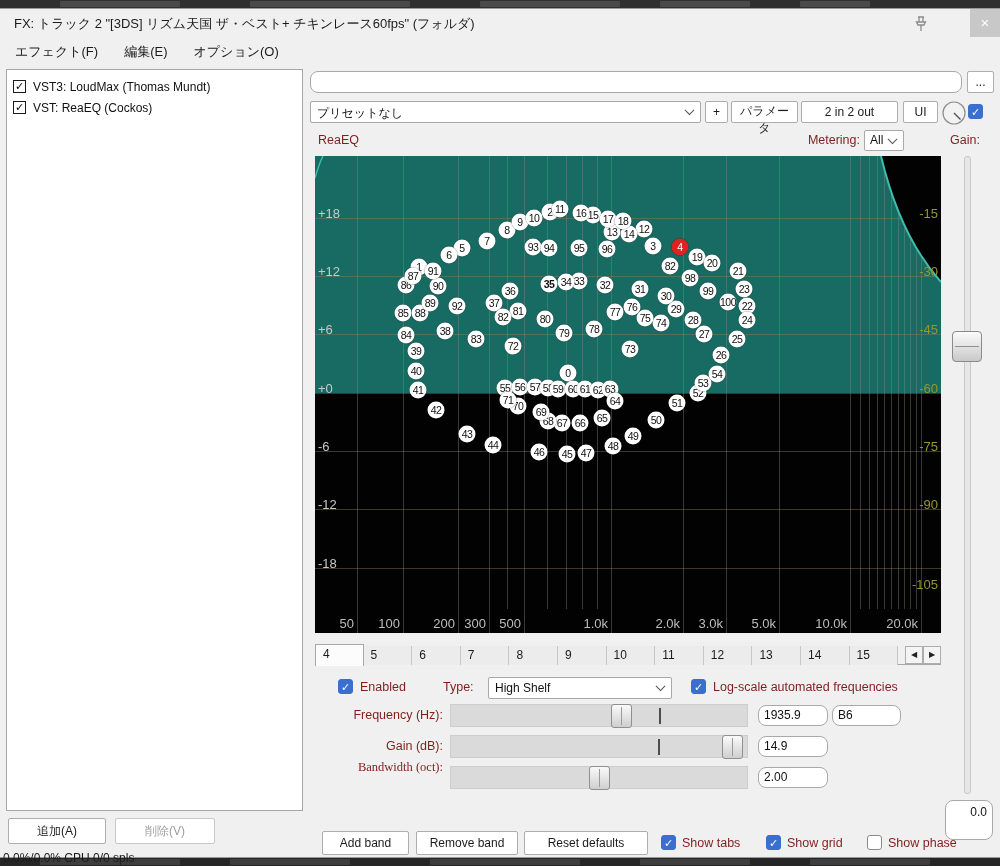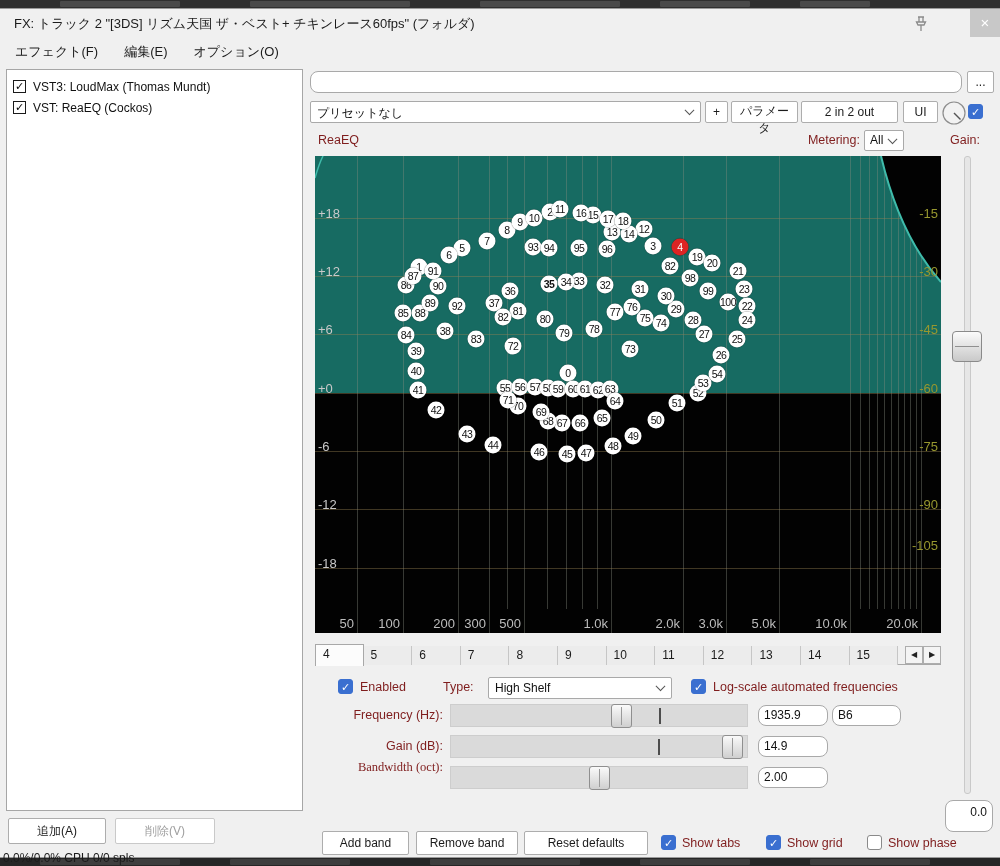--- a/index.html
+++ b/index.html
@@ -178,21 +178,21 @@
         <div class="dbl" style="top: 225px; z-index: 3;">+0</div>
         <div class="dbl" style="top: 283px; z-index: 3;">-6</div>
         <div class="dbl" style="top: 341px; z-index: 3;">-12</div>
         <div class="dbl" style="top: 400px; z-index: 3;">-18</div>
         <div class="phl" style="left: 583px; top: 50px; z-index: 3;">-15</div>
         <div class="phl" style="left: 583px; top: 108px; z-index: 3;">-30</div>
         <div class="phl" style="left: 583px; top: 166px; z-index: 3;">-45</div>
         <div class="phl" style="left: 583px; top: 225px; z-index: 3;">-60</div>
         <div class="phl" style="left: 583px; top: 283px; z-index: 3;">-75</div>
         <div class="phl" style="left: 583px; top: 341px; z-index: 3;">-90</div>
-        <div class="phl" style="left: 583px; top: 382px; z-index: 3;">-105</div>
+        <div class="phl" style="left: 583px; top: 421px; z-index: 3;">-105</div>
         <div class="fql" style="left: -9px; top: 460px; z-index: 3;">50</div>
         <div class="fql" style="left: 37px; top: 460px; z-index: 3;">100</div>
         <div class="fql" style="left: 92px; top: 460px; z-index: 3;">200</div>
         <div class="fql" style="left: 123px; top: 460px; z-index: 3;">300</div>
         <div class="fql" style="left: 158px; top: 460px; z-index: 3;">500</div>
         <div class="fql" style="left: 245px; top: 460px; z-index: 3;">1.0k</div>
         <div class="fql" style="left: 317px; top: 460px; z-index: 3;">2.0k</div>
         <div class="fql" style="left: 360px; top: 460px; z-index: 3;">3.0k</div>
         <div class="fql" style="left: 413px; top: 460px; z-index: 3;">5.0k</div>
         <div class="fql" style="left: 484px; top: 460px; z-index: 3;">10.0k</div>
@@ -295,21 +295,21 @@
         <div class="pt" style="left: 264px; top: 92px; z-index: 105;">95</div>
         <div class="pt" style="left: 292px; top: 93px; z-index: 106;">96</div>
         <div class="pt" style="left: 355px; top: 110px; z-index: 107;">82</div>
         <div class="pt" style="left: 375px; top: 122px; z-index: 108;">98</div>
         <div class="pt" style="left: 393px; top: 135px; z-index: 109;">99</div>
         <div class="pt" style="left: 413px; top: 146px; z-index: 21;">100</div>
       </div>
 
     <div class="vslider-track"></div>
     <div class="vthumb"></div>
-    <div class="input" style="left:945px;top:791px;width:48px;height:32px;text-align:right;padding-top:4px;">0.0</div>
+    <div class="input" style="left:945px;top:791px;width:48px;height:40px;text-align:right;padding-top:4px;">0.0</div>
 
     <div class="tabstrip">
       <div class="arrowbtn" style="left:590px;">◀</div>
       <div class="arrowbtn" style="left:608px;">▶</div>
     <div class="tab active" style="left: 0px; width: 48.6px;">4</div>
         <div class="tab" style="left: 48.6px; width: 48.6px;">5</div>
         <div class="tab" style="left: 97.2px; width: 48.6px;">6</div>
         <div class="tab" style="left: 145.8px; width: 48.6px;">7</div>
         <div class="tab" style="left: 194.4px; width: 48.6px;">8</div>
         <div class="tab" style="left: 243px; width: 48.6px;">9</div>

